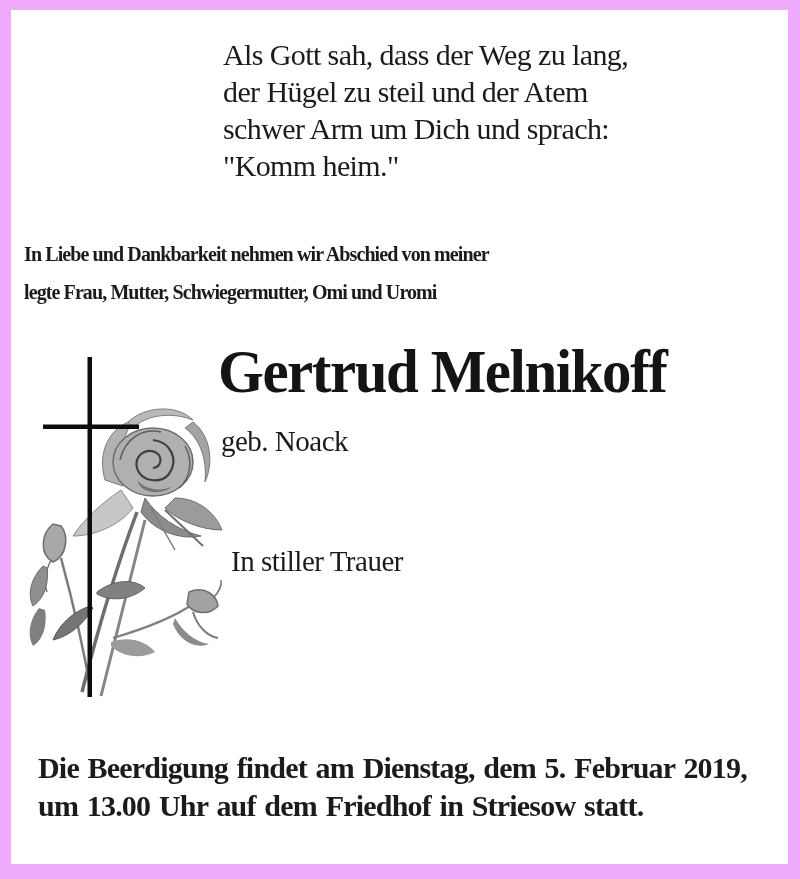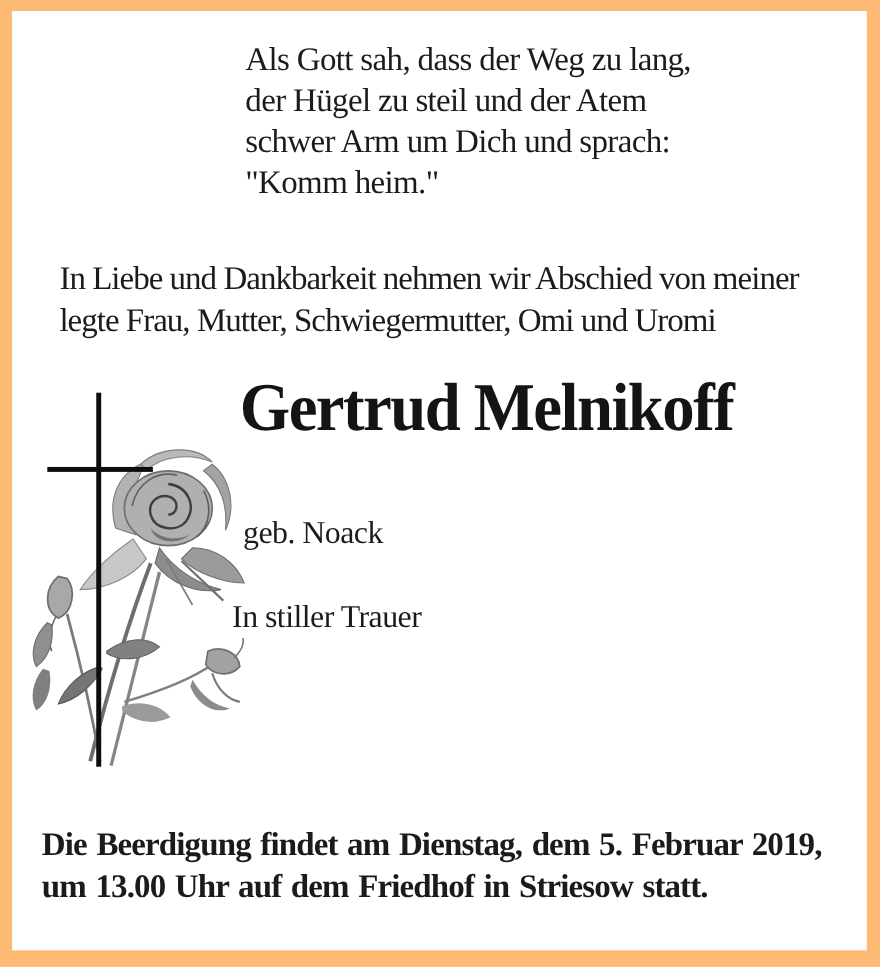--- a/index.html
+++ b/index.html
@@ -1,53 +1,54 @@
 <!DOCTYPE html>
 <html><head>
 <meta charset="utf-8">
 <style>
   html, body { margin:0; padding:0; background:#ffffff; }
   .page {
     position:relative; width:800px; height:879px;
-    background:#fdba74; overflow:hidden;
+    background:#f0abfc; overflow:hidden;
     font-family:"Liberation Serif","DejaVu Serif",serif;
     color:#1b1b1b;
   }
   .inner {
     position:absolute; left:11px; top:10px; right:12px; bottom:15px;
     background:#ffffff;
   }
   .poem {
     position:absolute; left:223px; top:36px;
     font-size:30px; line-height:37px; letter-spacing:-0.6px;
     white-space:nowrap;
   }
   .intro {
-    position:absolute; left:54px; top:235px;
-    font-size:30px; line-height:38px; letter-spacing:-0.9px;
+    position:absolute; left:24px; top:235px;
+    font-size:20px; line-height:38px; letter-spacing:-0.9px;
     white-space:nowrap;
+    font-weight:bold;
   }
   .illustration { position:absolute; left:25px; top:340px; width:210px; height:365px; }
   .name {
     position:absolute; left:218px; top:336px;
     font-size:62px; font-weight:bold; letter-spacing:-1.5px;
     transform:scaleX(0.95); transform-origin:left top;
     white-space:nowrap; color:#141414;
   }
   .maiden {
     position:absolute; left:221px; top:425px;
-    font-size:29px; letter-spacing:-0.5px;margin-top:44px;
+    font-size:29px; letter-spacing:-0.5px;
   }
   .dates {
     position:absolute; left:218px; top:462px;
     font-size:30px; letter-spacing:-0.5px; white-space:nowrap;
   }
   .dates .death-date { margin-left:50px; }
   .trauer {
-    position:absolute; left:211px; top:545px;
+    position:absolute; left:231px; top:545px;
     font-size:29px; letter-spacing:-0.5px;text-align:center;
   }
   .mourners {
     position:absolute; left:218px; top:581px;
     font-size:29px; font-weight:bold; line-height:34px;
     letter-spacing:-0.6px; white-space:nowrap; color:#161616;
   }
   .funeral {
     position:absolute; left:38px; top:749px;
     font-size:30px; line-height:38px; letter-spacing:-0.8px;

